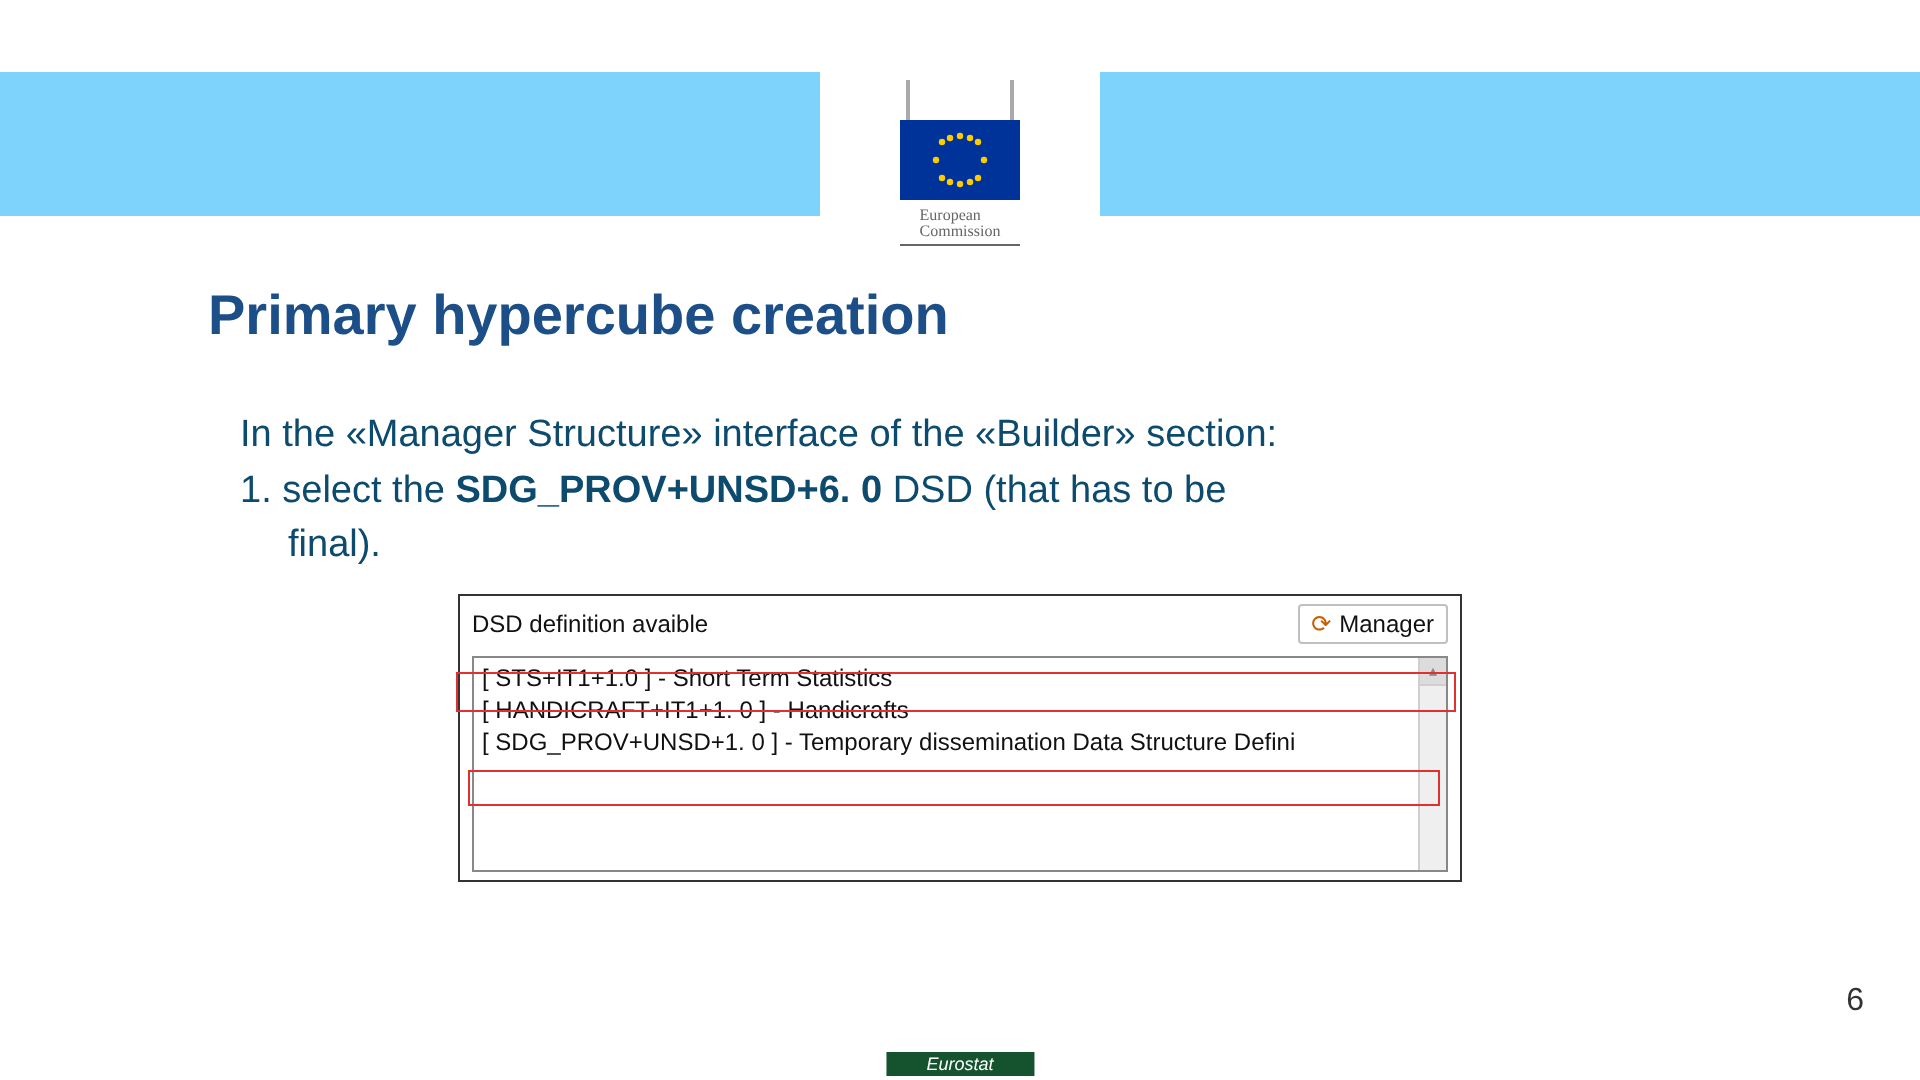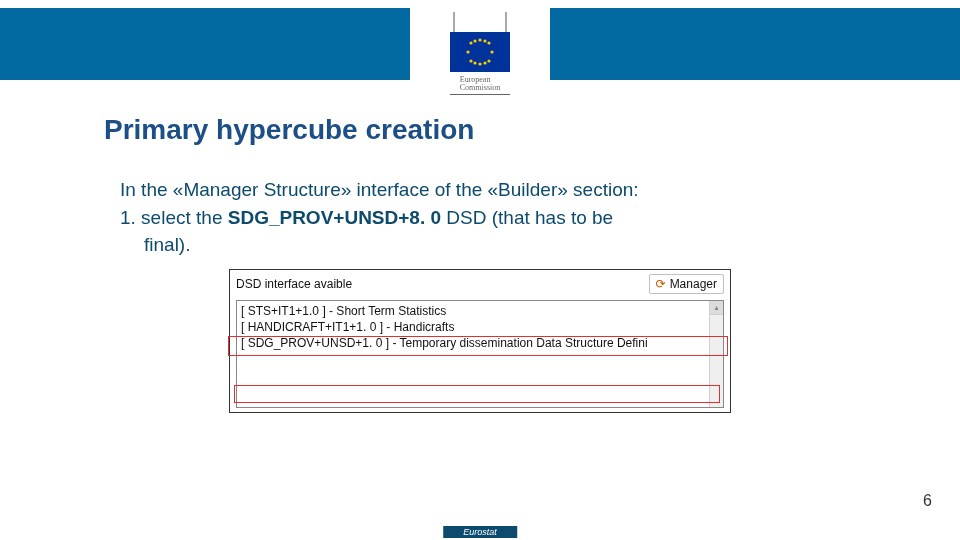--- a/index.html
+++ b/index.html
@@ -1,16 +1,16 @@
 <!DOCTYPE html>
 <html><head>
 <meta charset="utf-8">
 <style>
   html,body{margin:0;padding:0;width:960px;height:540px;font-family:Verdana,Geneva,sans-serif;background:#fff;}
-  .header-band{width:100%;height:80px;background:#0369a1;position:relative;}
+  .header-band{width:100%;height:80px;background:#7dd3fc;position:relative;margin-top:28px;}
   .header-band .whitestrip{position:absolute;top:0;left:0;right:0;height:8px;background:#fff;}
   .logo-wrap{position:absolute;left:50%;top:8px;transform:translateX(-50%);width:140px;height:94px;background:#fff;display:flex;flex-direction:column;align-items:center;}
   .logo-poles{width:2px;height:24px;background:#a9a9a9;margin-top:2px;}
   .flag{margin-top:2px;width:60px;height:40px;background:#003399;position:relative;display:flex;align-items:center;justify-content:center;}
   .flag svg{display:block;}
   .ec-text{font-size:8px;color:#666;text-align:left;line-height:1;font-family:Georgia,serif;margin-top:4px;}
   .ec-underline{width:60px;height:1px;background:#666;margin-top:2px;}
   .title{color:#1c4e87;font-size:28px;font-weight:bold;margin:34px 0 0 104px;}
   .body{margin:30px 120px 0 120px;color:#0c4a6e;font-size:19px;line-height:1.45;text-align:justify;}
   .body .bold{font-weight:bold;}
@@ -21,21 +21,21 @@
   .reload-btn .ic{color:#c75c00;font-size:12px;}
   .listbox{border:1px solid #888;margin:0 6px 4px 6px;height:106px;position:relative;font-family:Arial,sans-serif;font-size:12px;color:#111;overflow:hidden;}
   .listbox .scroll{position:absolute;top:0;right:0;width:13px;height:100%;background:#efefef;border-left:1px solid #cfcfcf;}
   .listbox .scroll .thumb-top{position:absolute;top:0;left:0;right:0;height:13px;background:#dcdcdc;border-bottom:1px solid #cfcfcf;display:flex;align-items:center;justify-content:center;font-size:8px;color:#888;}
   .listbox .rows{padding:2px 16px 2px 4px;}
   .listbox .row{white-space:nowrap;overflow:hidden;text-overflow:clip;line-height:16px;}
   .highlight{position:absolute;border:1.5px solid #e03030;pointer-events:none;}
   .hl1{left:228px;top:336px;width:498px;height:18px;}
   .hl2{left:234px;top:385px;width:484px;height:16px;}
   .pagenum{position:absolute;right:28px;bottom:30px;font-size:16px;color:#333;}
-  .footer-badge{position:absolute;left:50%;bottom:2px;transform:translateX(-50%);background:#0c4a6e;color:#fff;font-size:9px;padding:1px 20px;font-style:italic;margin-top:24px;}
+  .footer-badge{position:absolute;left:50%;bottom:2px;transform:translateX(-50%);background:#14532d;color:#fff;font-size:9px;padding:1px 20px;font-style:italic;margin-top:24px;}
 </style>
 </head>
 <body>
 
 <div class="header-band">
   <div class="whitestrip"></div>
   <div class="logo-wrap">
     <div style="display:flex;gap:50px;position:absolute;top:2px;">
       <div class="logo-poles"></div>
         <div class="logo-poles"></div>
@@ -63,27 +63,27 @@
     </div>
     <div class="ec-text">European<br>Commission</div>
     <div class="ec-underline"></div>
   </div>
 </div>
 
 <div class="title">Primary hypercube creation</div>
 
 <div class="body">
   <span>In the «Manager Structure» interface of the «Builder» section:</span><br>
-  <span>1. select the </span><span class="bold">SDG_PROV+UNSD+8. 0</span><span> DSD (that has to be</span>
+  <span>1. select the </span><span class="bold">SDG_PROV+UNSD+6. 0</span><span> DSD (that has to be</span>
   <span class="indent">final).</span>
 </div>
 
 <div class="panel">
   <div class="panel-head">
-    <span>DSD interface avaible</span>
+    <span>DSD definition avaible</span>
     <span class="reload-btn">
       <span class="ic">⟳</span>
       <span>Manager</span>
     </span>
   </div>
   <div class="listbox">
     <div class="rows">
       <div class="row">[ STS+IT1+1.0 ] - Short Term Statistics</div>
       <div class="row">[ HANDICRAFT+IT1+1. 0 ] - Handicrafts</div>
       <div class="row">[ SDG_PROV+UNSD+1. 0 ] - Temporary dissemination Data Structure Defini</div>

